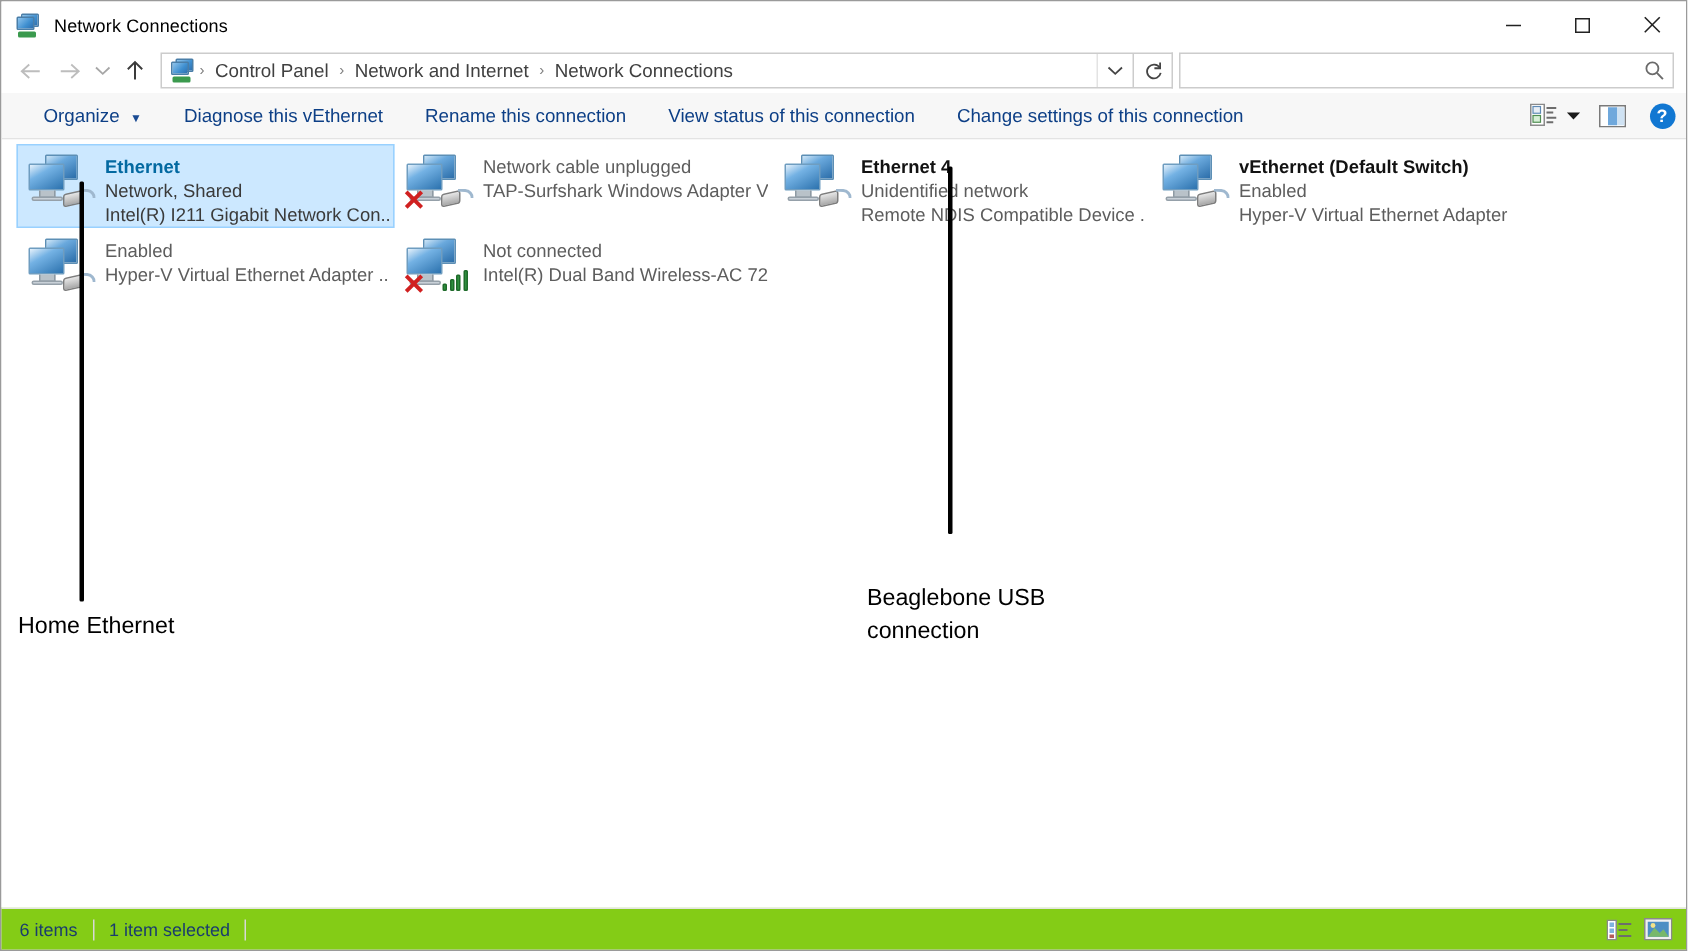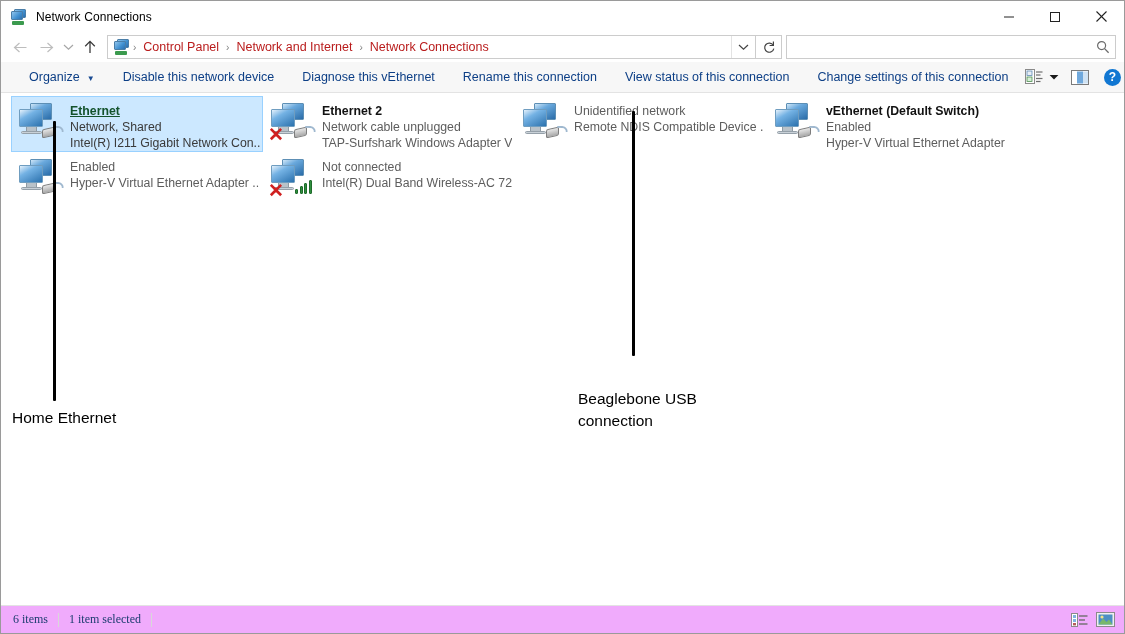--- a/index.html
+++ b/index.html
@@ -101,21 +101,21 @@
     min-width: 0;
   }
   .crumb-icon {
     width: 16px; height: 16px;
     position: relative;
     flex: 0 0 auto;
     margin-right: 2px;
   }
   .crumb {
     font-size: 12.5px;
-    color: #b91c1c;
+    color: #404040;
     padding: 0 6px;
     white-space: nowrap;
   }
   .crumb-sep {
     color: #808080;
     font-size: 10px;
     padding: 0 1px;
     user-select: none;
   }
   .crumb-spacer { flex: 1 1 auto; }
@@ -334,21 +334,21 @@
     font-weight: bold;
     line-height: 16px;
     white-space: nowrap;
   }
   .conn-status, .conn-device {
     font-size: 12.3px;
     color: #5d5d5d;
     line-height: 16px;
     white-space: nowrap;
   }
-  .conn-item.selected .conn-name { color: #14532d; text-decoration: underline; }
+  .conn-item.selected .conn-name { color: #0369a1; }
   .conn-item.selected .conn-status,
   .conn-item.selected .conn-device { color: #3a3a3a; }
 
   
   .anno-line {
     position: absolute;
     background: #000000;
     width: 3px;
     border-radius: 1px;
   }
@@ -357,25 +357,24 @@
     font-size: 15.5px;
     color: #000000;
     line-height: 22px;
     white-space: pre-line;
   }
 
   
   .statusbar {
     height: 28px; min-height: 28px;
     border-top: 1px solid #e3e3e3;
-    background: #f0abfc;
+    background: #84cc16;
     display: flex;
     align-items: center;
     padding: 0 6px 0 12px;
-    font-family: Liberation Serif, serif;
   }
   .status-text {
     font-size: 12px;
     color: #1a3c6e;
     padding-right: 10px;
   }
   .status-div {
     width: 1px; height: 14px;
     background: #d8d8d8;
     margin-right: 10px;
@@ -477,21 +476,20 @@
           </svg>
       </span>
     </div>
   </div>
 
   <div class="cmdbar">
     <div class="cmd">
       <span>Organize</span>
       <span class="caret">▼</span>
     </div>
-    <div class="cmd">Disable this network device</div>
     <div class="cmd">Diagnose this vEthernet</div>
     <div class="cmd">Rename this connection</div>
     <div class="cmd">View status of this connection</div>
     <div class="cmd">Change settings of this connection</div>
     <div class="cmd-spacer"></div>
 
     <div class="tool-ico view-ico">
       <svg width="18" height="16" viewBox="0 0 18 16">
         <rect x="0.5" y="0.5" width="9" height="14" fill="#ffffff" stroke="#8a8a8a" stroke-width="1"></rect>
         <rect x="2" y="2" width="5" height="4.5" fill="#e8eef5" stroke="#5f8ab5" stroke-width="0.8"></rect>
@@ -546,38 +544,38 @@
             <div class="mon front"></div>
           <div class="mon-stand"></div>
             <div class="mon-foot"></div>
           <div class="plug">
               <div class="body"></div>
               <div class="cord"></div>
             </div>
           <div class="redx">✕</div>
         </div>
         <div class="conn-text">
-          <div class="conn-name">Ethernet 2</div>
           <div class="conn-status">Network cable unplugged</div>
           <div class="conn-device">TAP-Surfshark Windows Adapter V9</div>
         </div>
       </div>
 
       <div class="conn-item">
         <div class="conn-icon">
           <div class="mon back"></div>
             <div class="mon front"></div>
           <div class="mon-stand"></div>
             <div class="mon-foot"></div>
           <div class="plug">
               <div class="body"></div>
               <div class="cord"></div>
             </div>
         </div>
         <div class="conn-text">
+          <div class="conn-name">Ethernet 4</div>
           <div class="conn-status">Unidentified network</div>
           <div class="conn-device">Remote NDIS Compatible Device ...</div>
         </div>
       </div>
 
       <div class="conn-item">
         <div class="conn-icon">
           <div class="mon back"></div>
             <div class="mon front"></div>
           <div class="mon-stand"></div>

